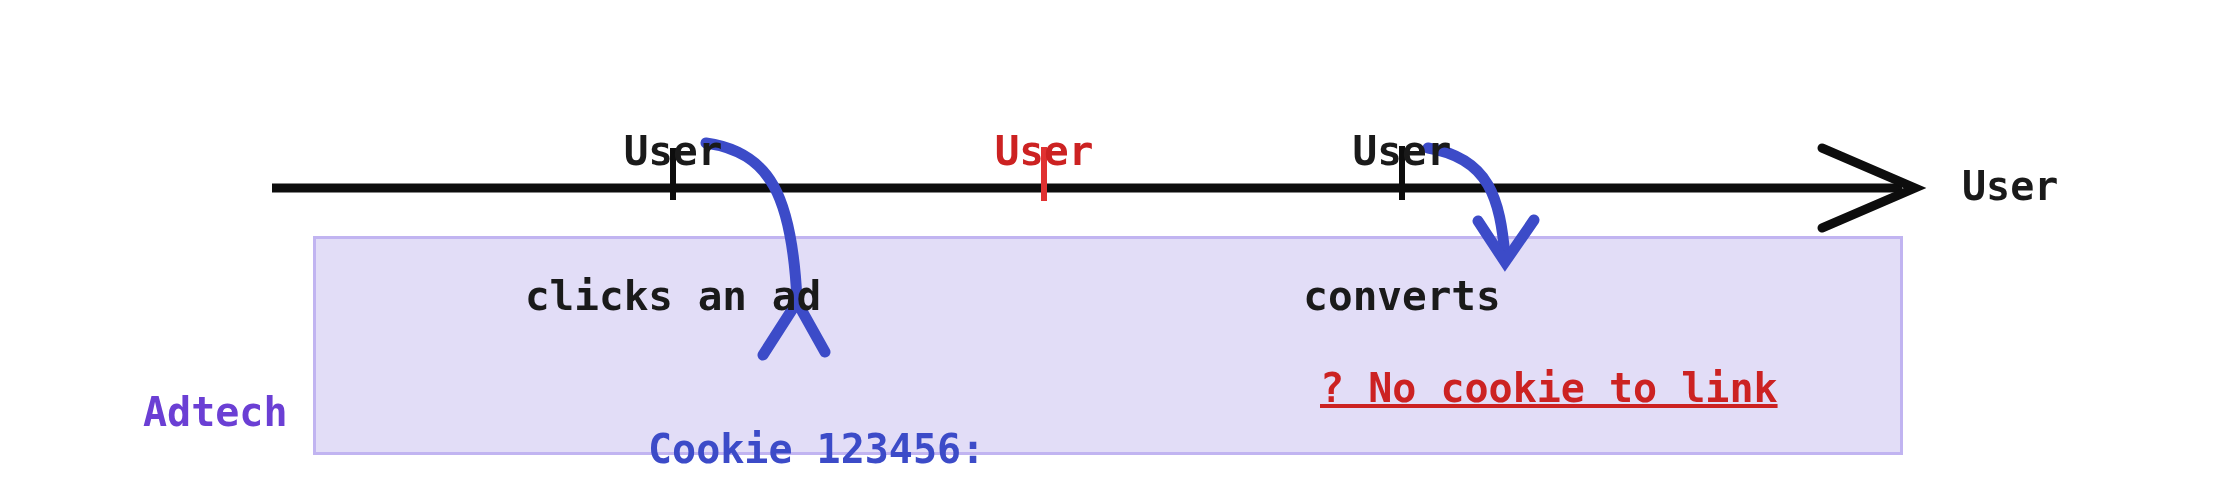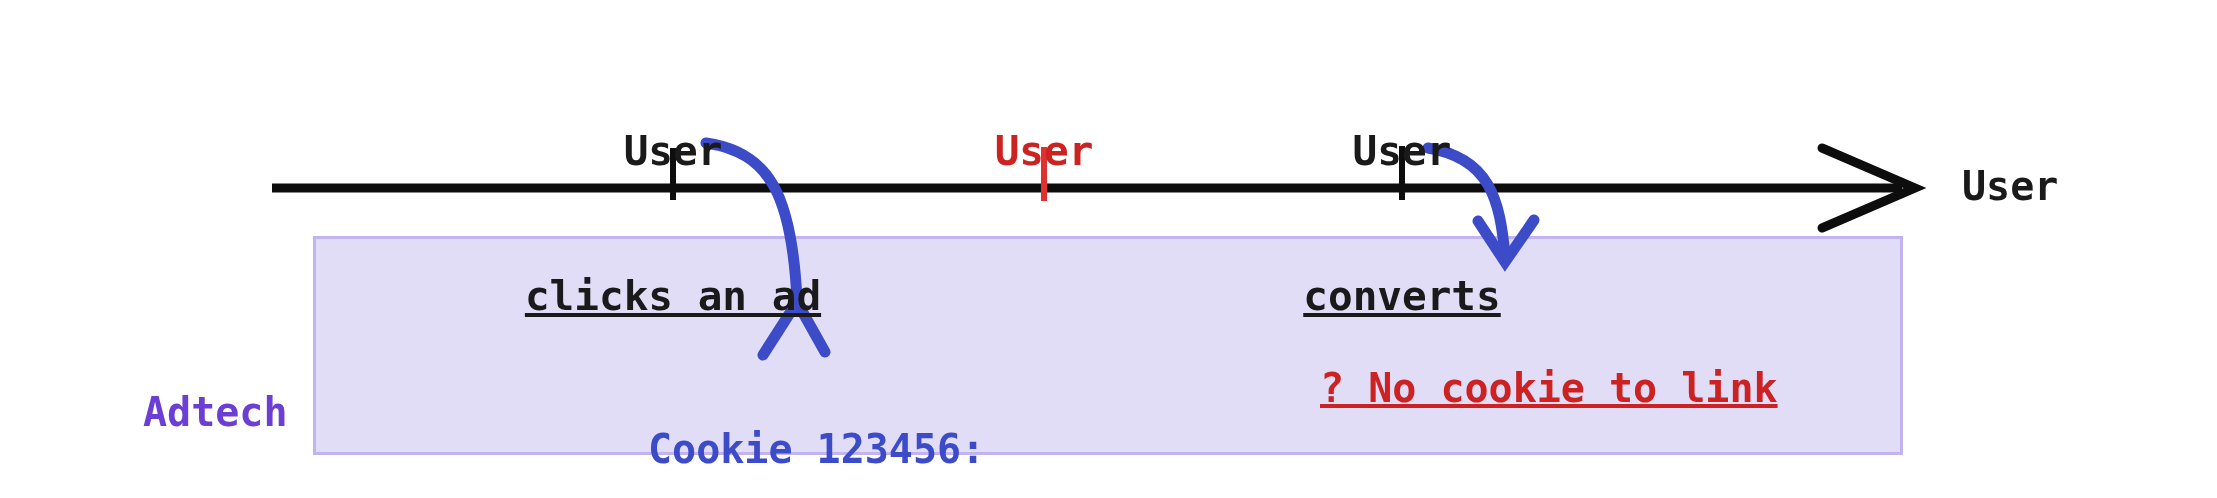--- a/index.html
+++ b/index.html
@@ -32,21 +32,21 @@
     position: absolute;
     text-align: center;
     line-height: 1.18;
     font-size: 41px;
     font-weight: 700;
     letter-spacing: 0px;
     white-space: pre;
     transform: translateX(-50%);
   }
   .event-label .l1 { display: block; }
-  .event-label .l2 { display: block; text-decoration: underline; }
+  .event-label .l2 { display: block; }
 
   #event-click   { left: 673px;  top: 30px;  color: #1a1a1a; }
   #event-clear   { left: 1044px; top: 30px;  color: #cc2222; }
   #event-convert { left: 1402px; top: 30px;  color: #1a1a1a; }
 
   
   #time-caption {
     left: 1962px;
     top: 163px;
     font-size: 40px;

